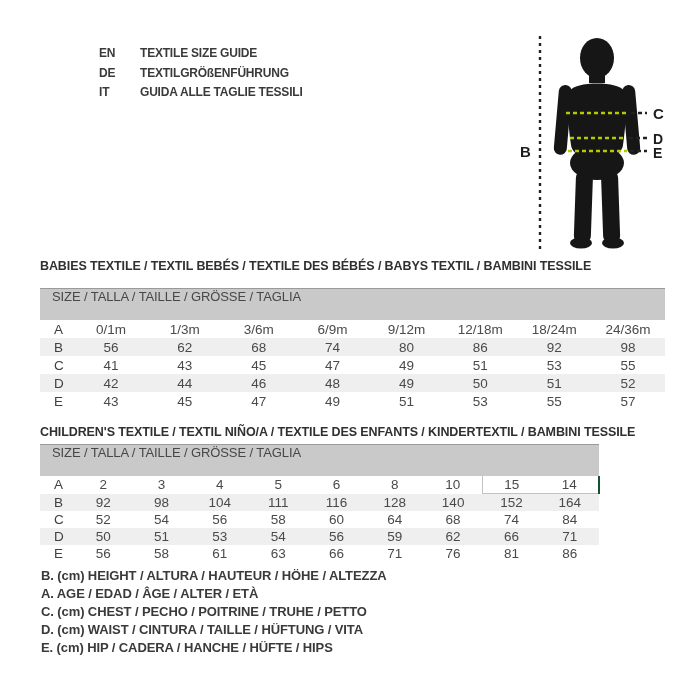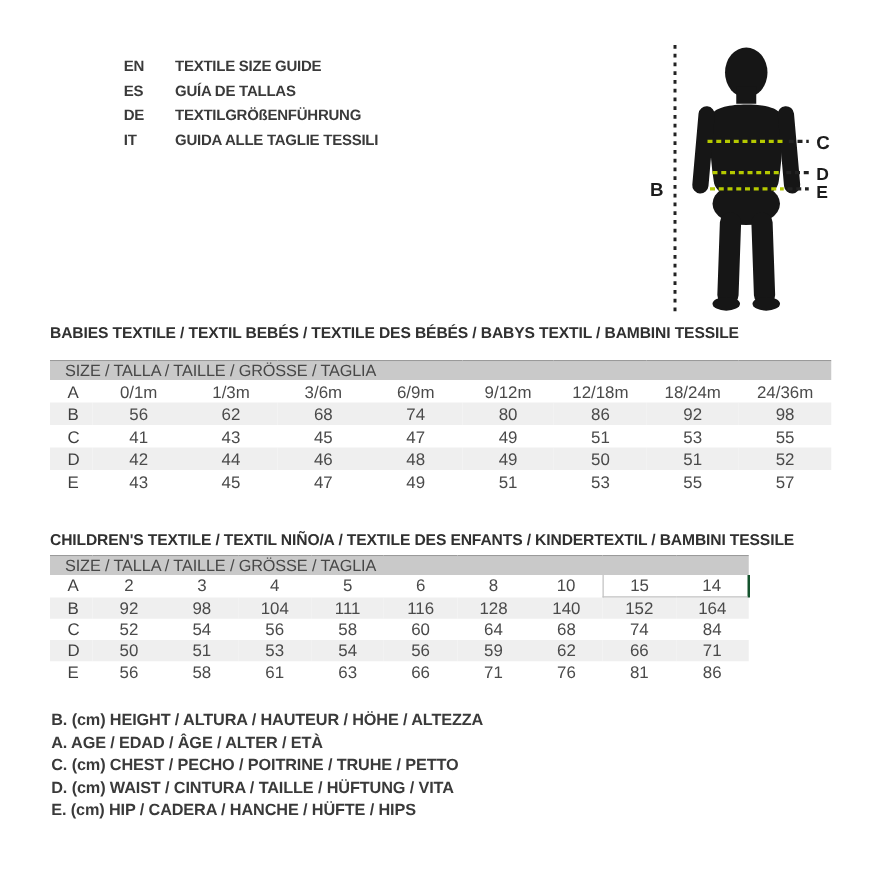--- a/index.html
+++ b/index.html
@@ -20,21 +20,21 @@
              letter-spacing:-0.1px;color:#303030;white-space:nowrap;}
   #babies-title{top:259px;}
   #children-title{top:425px;}
 
   
   table{border-collapse:collapse;table-layout:fixed;position:absolute;left:40px;
         font-size:13.5px;color:#4a4a4a;}
   #babies-table{top:288px;width:625px;}
   #children-table{top:444px;width:560px;}
   th.size-header{background:#c9c9c9;border-top:1px solid #9a9a9a;font-weight:400;
-                 font-size:13px;color:#474747;text-align:left;padding:0 0 0 12px;
+                 font-size:13px;color:#474747;text-align:left;padding:0 0 16px 12px;
                  height:14px;letter-spacing:-0.1px;}
   #babies-table td{height:18px;}
   #children-table td{height:17px;}
   td{text-align:center;padding:0;}
   td.row-label{text-align:left;padding-left:14px;color:#3f3f3f;}
   col.label-col{width:34px;}
   tr.stripe{background:#efefef;}
   td.hl{background:#ffffff;border-bottom:1px solid #c2c2c2;}
   td.hl-first{border-left:1px solid #c2c2c2;}
   td.hl-last{border-right:2px solid #14532d;}
@@ -43,21 +43,20 @@
   .legend{position:absolute;left:41px;top:567px;font-weight:700;font-size:13px;
           line-height:18.1px;letter-spacing:-0.1px;color:#3a3a3a;white-space:nowrap;}
 </style>
 </head>
 <body>
 
 <div class="page">
 
   <div class="lang-block">
       <div class="lang-row"><span class="lang-code">EN</span><span class="lang-label">TEXTILE SIZE GUIDE</span></div>
-      <div class="lang-row"><span class="lang-code">ES</span><span class="lang-label">GUÍA DE TALLAS</span></div>
       <div class="lang-row"><span class="lang-code">DE</span><span class="lang-label">TEXTILGRÖßENFÜHRUNG</span></div>
       <div class="lang-row"><span class="lang-code">IT</span><span class="lang-label">GUIDA ALLE TAGLIE TESSILI</span></div>
     </div>
 
   <svg class="figure" width="180" height="235" viewBox="0 0 180 235">
     <g fill="#161616">
       <ellipse cx="87" cy="33" rx="17" ry="20"></ellipse>
       <rect x="79" y="44" width="16" height="14"></rect>
       <path d="M60 66 C64 56,110 56,114 66 C117 80,116 100,113 120 C111 139,63 139,61 120 C58 100,57 80,60 66 Z"></path>
       <rect x="49" y="60" width="13" height="70" rx="6.5" transform="rotate(5 55 64)"></rect>

